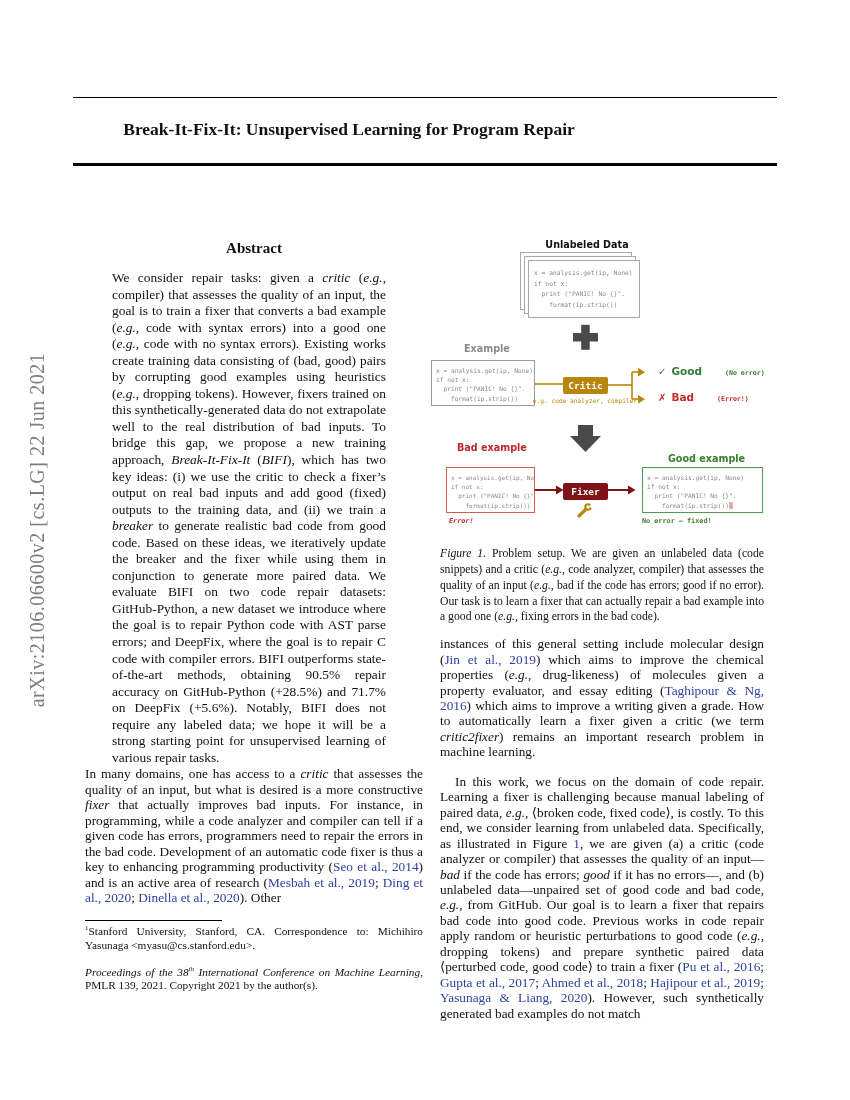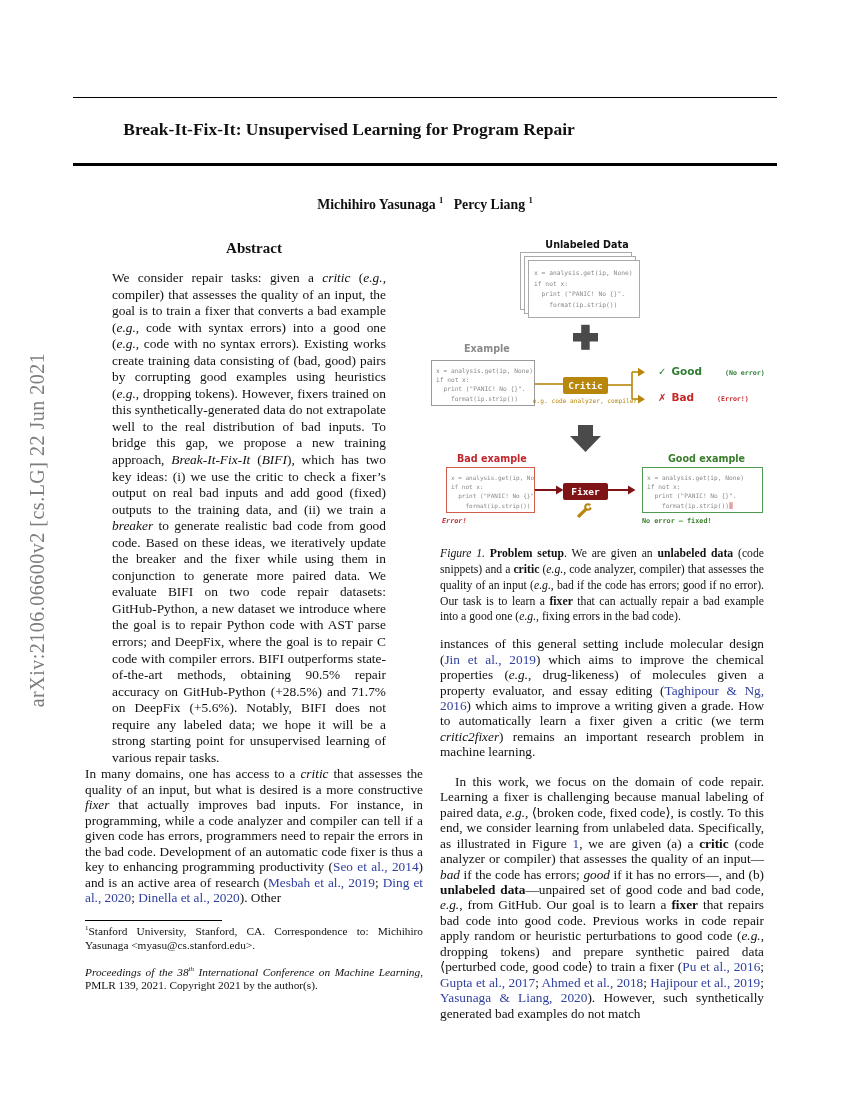--- a/index.html
+++ b/index.html
@@ -27,21 +27,21 @@
   .section-heading{font-size:14.6px;font-weight:bold;margin:31px 0 11px 0;}
   .body-par{margin:0;font-size:13.3px;line-height:15.45px;text-align:justify;}
   .footnote-rule{margin-top:15px;width:137px;border-top:1px solid #000;}
   .footnote{margin:4px 0 0 0;font-size:11.3px;line-height:13.6px;text-align:justify;}
   .proceedings{margin-top:13px;}
   .caption{margin:0;font-size:11.7px;line-height:15.85px;text-align:justify;}
   .par-gap1{margin-top:11px;}
   .par-gap2{margin-top:14px;text-indent:15px;}
 
   .seg-i{font-style:italic;}
-  .seg-b{font-weight:bold;}
+  .seg-b{font-weight:normal;}
   .seg-a{color:#2e3f9f;}
   .seg-sup{vertical-align:super;font-size:0.62em;line-height:0;}
   .seg-isup{vertical-align:super;font-size:0.62em;line-height:0;font-style:italic;}
 
   
   .figure{position:absolute;left:430px;top:238px;width:335px;height:302px;
           font-family:"DejaVu Sans",sans-serif;}
   .figure .abs{position:absolute;}
   .fig-lines{position:absolute;left:0;top:0;}
   .stack-title{left:98px;top:1px;width:118px;text-align:center;font-size:9.6px;font-weight:bold;color:#111;}
@@ -56,41 +56,40 @@
           color:#fff;font-family:"DejaVu Sans Mono",monospace;font-weight:bold;font-size:9.5px;}
   .critic-box{left:133px;top:139px;background:#b8860b;}
   .critic-sub{left:95px;top:159px;width:120px;text-align:center;color:#b8860b;
           font-family:"DejaVu Sans Mono",monospace;font-size:6.2px;}
   .outcome{display:flex;align-items:baseline;}
   .good-row{left:228px;top:127px;color:#2e7d32;}
   .bad-row{left:228px;top:153px;color:#c62828;}
   .outcome .mark{font-size:10px;font-weight:bold;}
   .outcome .olabel{font-size:10.5px;font-weight:bold;margin-left:5px;}
   .outcome .osub{font-size:6.6px;font-weight:bold;margin-left:23px;font-family:"DejaVu Sans Mono",monospace;}
-  .bad-label{left:27px;top:215px;font-size:9.6px;font-weight:bold;color:#c1272d;}
+  .bad-label{left:27px;top:204px;font-size:9.6px;font-weight:bold;color:#c1272d;}
   .good-label{left:238px;top:215px;font-size:9.6px;font-weight:bold;color:#3a7d2c;}
   .bad-box{left:16px;top:229px;width:89px;height:46px;border:1.3px solid #d05c4a;font-size:6px;}
   .good-box{left:212px;top:229px;width:121px;height:46px;border:1.3px solid #4e9a4e;}
   .fixer-box{left:133px;top:245px;background:#7e1416;}
   .status{font-family:"DejaVu Sans Mono",monospace;font-size:6.8px;font-weight:bold;}
-  .error-status{left:12px;top:279px;color:#c1272d;font-style:italic;}
+  .error-status{left:19px;top:279px;color:#c1272d;font-style:italic;}
   .fixed-status{left:212px;top:279px;color:#3a7d2c;}
   .hl{background:#f6b3b3;}
 </style>
 </head>
 <body>
 
 <div class="page">
 
   <div class="arxiv-side">arXiv:2106.06600v2  [cs.LG]  22 Jun 2021</div>
 
   <div class="rule-top"></div>
   <h1 class="title">Break-It-Fix-It: Unsupervised Learning for Program Repair</h1>
   <div class="rule-bottom"></div>
-  <div class="authors"><span>Michihiro Yasunaga </span><span class="seg-sup">1</span><span>&nbsp;&nbsp;&nbsp;Percy Liang </span><span class="seg-sup">1</span></div>
 
   <div class="col-left">
     <h2 class="abstract-heading">Abstract</h2>
     <p class="abstract-body"><span>We consider repair tasks: given a </span><span class="seg-i">critic</span><span>&nbsp;(</span><span class="seg-i">e.g.</span><span>, compiler) that assesses the quality of an input, the goal is to train a fixer that converts a bad example (</span><span class="seg-i">e.g.</span><span>, code with syntax errors) into a good one (</span><span class="seg-i">e.g.</span><span>, code with no syntax errors). Existing works create training data consisting of (bad, good) pairs by corrupting good examples using heuristics (</span><span class="seg-i">e.g.</span><span>, dropping tokens). However, fixers trained on this synthetically-generated data do not extrapolate well to the real distribution of bad inputs. To bridge this gap, we propose a new training approach, </span><span class="seg-i">Break-It-Fix-It</span><span class="seg-construction"> </span><span>(</span><span class="seg-i">BIFI</span><span>), which has two key ideas: (i) we use the critic to check a fixer’s output on real bad inputs and add good (fixed) outputs to the training data, and (ii) we train a </span><span class="seg-i">breaker</span><span> to generate realistic bad code from good code. Based on these ideas, we iteratively update the breaker and the fixer while using them in conjunction to generate more paired data. We evaluate BIFI on two code repair datasets: GitHub-Python, a new dataset we introduce where the goal is to repair Python code with AST parse errors; and DeepFix, where the goal is to repair C code with compiler errors. BIFI outperforms state-of-the-art methods, obtaining 90.5% repair accuracy on GitHub-Python (+28.5%) and 71.7% on DeepFix (+5.6%). Notably, BIFI does not require any labeled data; we hope it will be a strong starting point for unsupervised learning of various repair tasks.</span></p>
     <p class="body-par"><span>In many domains, one has access to a </span><span class="seg-i">critic</span><span> that assesses the quality of an input, but what is desired is a more constructive </span><span class="seg-i">fixer</span><span> that actually improves bad inputs. For instance, in programming, while a code analyzer and compiler can tell if a given code has errors, programmers need to repair the errors in the bad code. Development of an automatic code fixer is thus a key to enhancing programming productivity (</span><span class="seg-a">Seo et al., 2014</span><span>) and is an active area of research (</span><span class="seg-a">Mesbah et al., 2019</span><span>; </span><span class="seg-a">Ding et al., 2020</span><span>; </span><span class="seg-a">Dinella et al., 2020</span><span>). Other</span></p>
     <div class="footnote-rule"></div>
     <p class="footnote"><span class="seg-sup">1</span><span>Stanford University, Stanford, CA. Correspondence to: Michihiro Yasunaga &lt;myasu@cs.stanford.edu&gt;.</span></p>
     <p class="footnote proceedings"><span class="seg-i">Proceedings of the 38</span><span class="seg-isup">th</span><span class="seg-i"> International Conference on Machine Learning</span><span>, PMLR 139, 2021. Copyright 2021 by the author(s).</span></p>
   </div>
 

